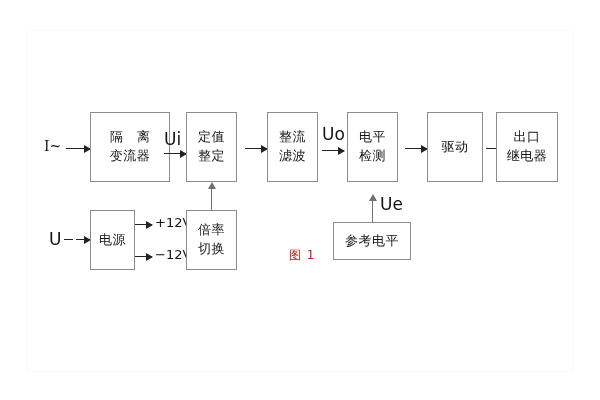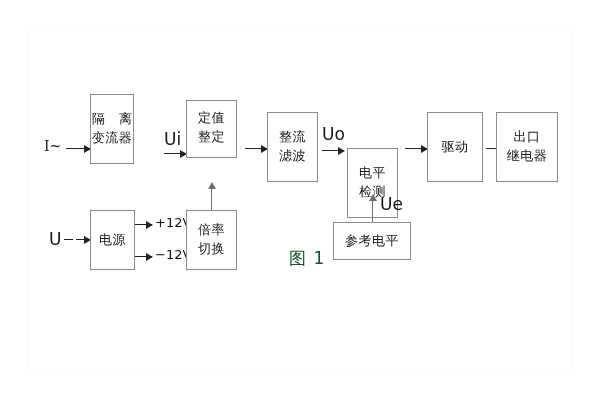--- a/index.html
+++ b/index.html
@@ -90,66 +90,66 @@
     font-size: 17px;
     white-space: nowrap;
     color: #141414;
   }
   .label.serif-i {
     font-family: "DejaVu Serif", "Liberation Serif", serif;
     font-size: 14px;
   }
   .caption {
     position: absolute;
-    font-size: 17px;
+    font-size: 12px;
     white-space: nowrap;
-    color: #14532d;
+    color: #b91c1c;
     letter-spacing: 1px;
   }
   .dash {
     position: absolute;
     height: 1px;
     background: #222;
   }
 </style>
 </head>
 <body>
 
 <div id="canvas">
 
   <div id="outer-frame"></div>
 
   <div class="label serif-i" style="left:44px; top:138px;">I~</div>
 
   <div class="arrow-h" style="left:66px; top:148px; width:24px;"></div>
 
-  <div class="box wide-spacing" style="left:90px; top:94px; width:44px; height:70px;">
+  <div class="box wide-spacing" style="left:90px; top:112px; width:80px; height:70px;">
     <span class="line spaced">隔 离</span>
     <span class="line">变流器</span>
   </div>
 
   <div class="label" style="left:164px; top:129px;">Ui</div>
   <div class="arrow-h" style="left:164px; top:153px; width:22px;"></div>
 
-  <div class="box" style="left:186px; top:100px; width:51px; height:58px;font-family:Liberation Mono, monospace;">
+  <div class="box" style="left:186px; top:112px; width:51px; height:70px;">
     <span class="line">定值</span>
     <span class="line">整定</span>
   </div>
 
   <div class="arrow-h" style="left:245px; top:148px; width:22px;"></div>
 
   <div class="box" style="left:267px; top:112px; width:51px; height:70px;">
     <span class="line">整流</span>
     <span class="line">滤波</span>
   </div>
 
   <div class="label" style="left:322px; top:124px;">Uo</div>
   <div class="arrow-h" style="left:322px; top:150px; width:22px;"></div>
 
-  <div class="box" style="left:347px; top:112px; width:51px; height:70px;margin-top:36px;">
+  <div class="box" style="left:347px; top:112px; width:51px; height:70px;">
     <span class="line">电平</span>
     <span class="line">检测</span>
   </div>
 
   <div class="arrow-h" style="left:405px; top:148px; width:22px;"></div>
 
   <div class="box" style="left:427px; top:112px; width:56px; height:70px;">
     <span class="line">驱动</span>
   </div>
 

